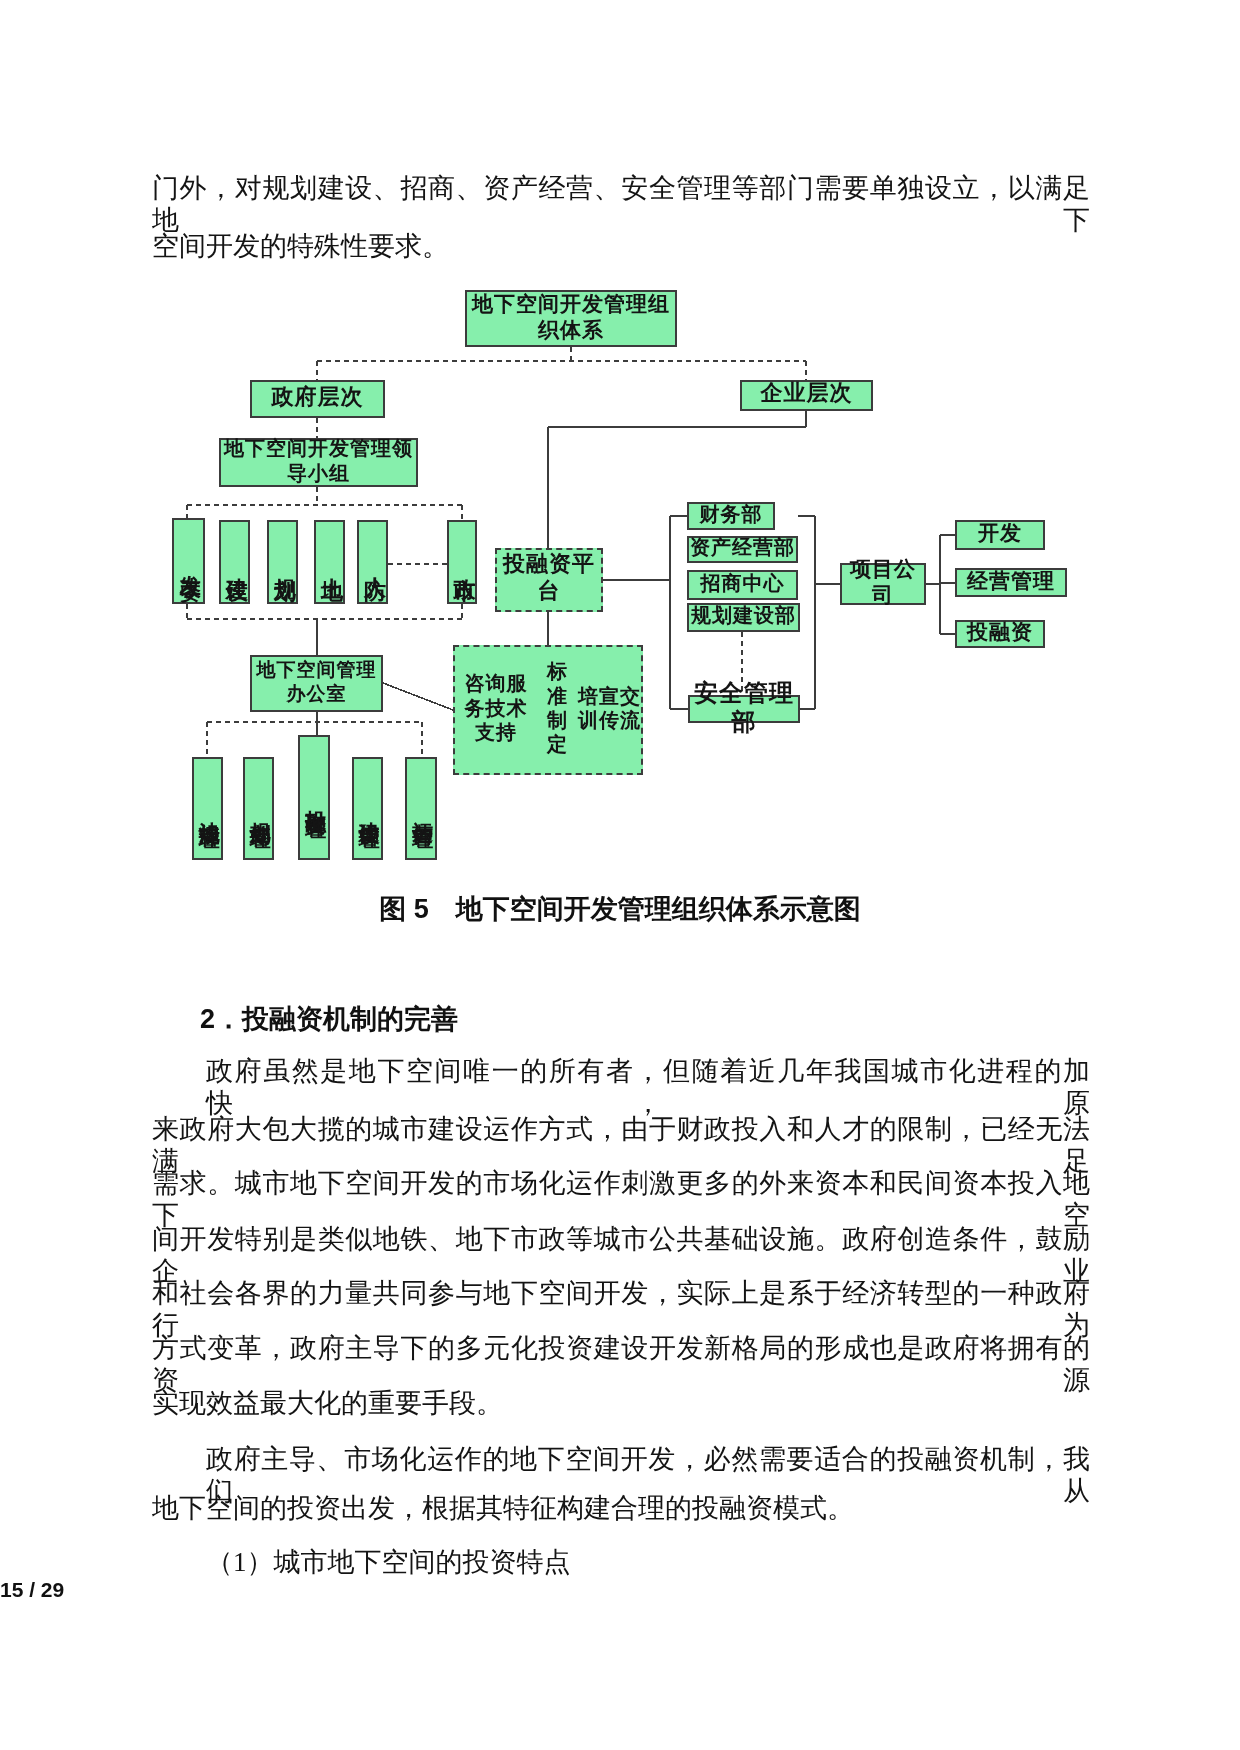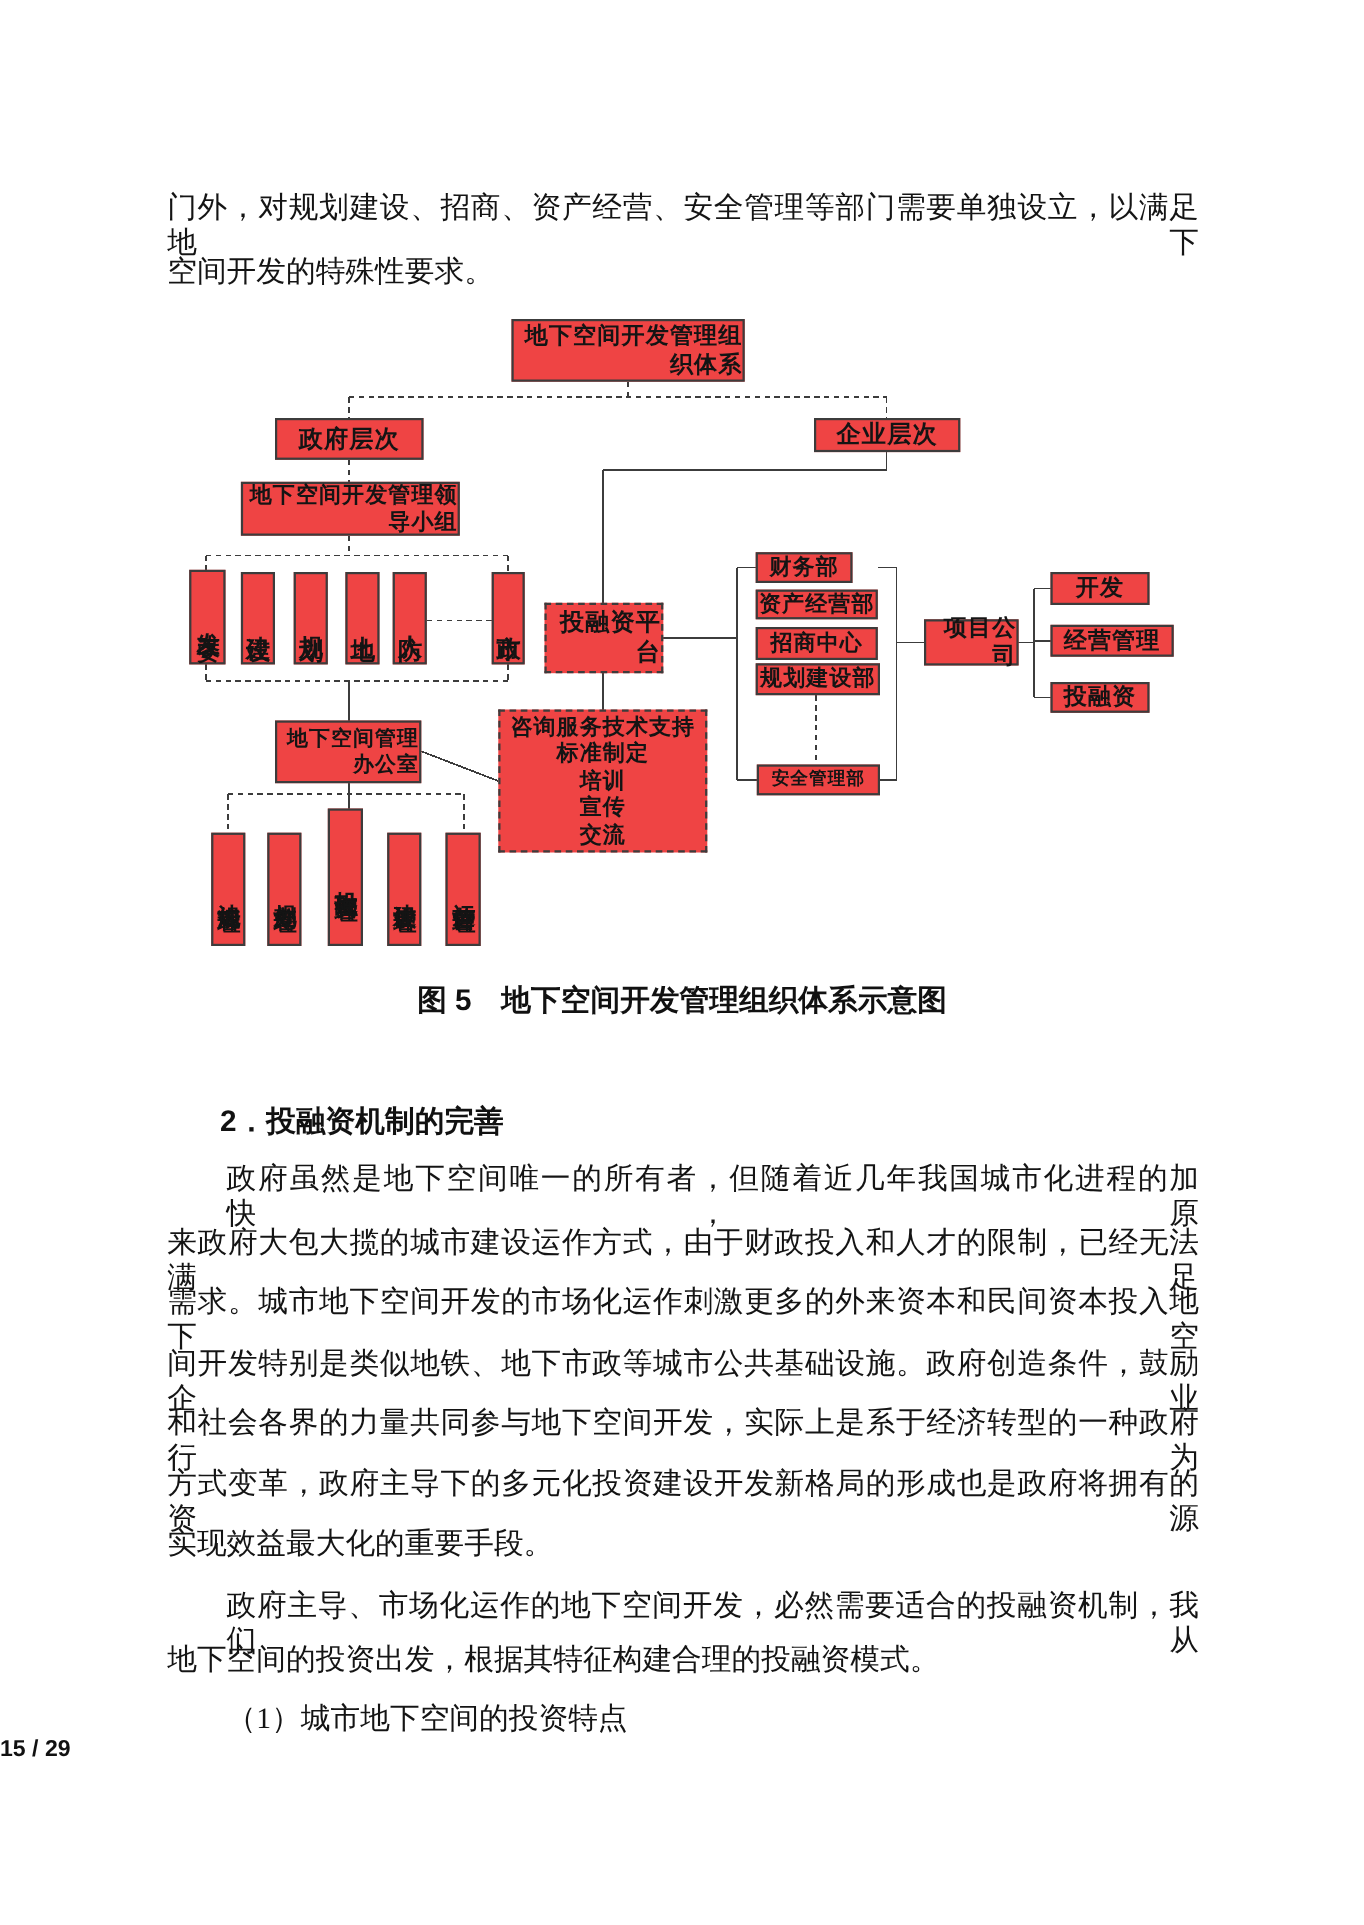--- a/index.html
+++ b/index.html
@@ -9,23 +9,23 @@
             font:27px/32px "Liberation Serif",serif;color:#141414;white-space:nowrap;}
   .fill{white-space:normal;text-align:justify;text-align-last:justify;}
   .indent{padding-left:54px;}
   .heading{position:absolute;left:200px;font:bold 27px/32px "Liberation Sans",sans-serif;color:#111;}
   .caption{position:absolute;left:0;width:1240px;text-align:center;
            font:bold 27px/32px "Liberation Sans",sans-serif;color:#111;}
   .footer{position:absolute;left:0;width:1240px;text-align:left;
           font:bold 21px/24px "Liberation Sans",sans-serif;color:#111;}
   .diagram{position:absolute;left:0;top:0;width:1240px;height:920px;}
   .wires{position:absolute;left:0;top:0;}
-  .box{position:absolute;box-sizing:border-box;border:2px solid #3c3c3c;background:#ef4444;
-       display:flex;align-items:center;justify-content:center;text-align:right;
-       font-family:Liberation Serif, serif;font-weight:bold;color:#141414;letter-spacing:1px;line-height:1.22;}
+  .box{position:absolute;box-sizing:border-box;border:2px solid #3c3c3c;background:#86efac;
+       display:flex;align-items:center;justify-content:center;text-align:center;
+       font-family:Liberation Mono, monospace;font-weight:bold;color:#141414;letter-spacing:1px;line-height:1.22;}
   .box.dashed{border-style:dashed;}
   .vbox{writing-mode:vertical-rl;text-orientation:upright;letter-spacing:2px;}
   .svc{display:block;}
 </style>
 </head>
 <body>
 
 <div class="page">
 
   <div class="bodyline fill" style="top:172px">门外，对规划建设、招商、资产经营、安全管理等部门需要单独设立，以满足地下</div>
@@ -93,33 +93,33 @@
     <div class="box" style="left:250px;top:655px;width:133px;height:57px;font-size:19px;">地下空间管理办公室</div>
 
     <div class="box vbox" style="left:192px;top:757px;width:31px;height:103px;font-size:21px;">法规管理</div>
     <div class="box vbox" style="left:243px;top:757px;width:31px;height:103px;font-size:21px;">规划管理</div>
     <div class="box vbox" style="left:298px;top:735px;width:32px;height:125px;font-size:21px;">投融资管理</div>
     <div class="box vbox" style="left:352px;top:757px;width:31px;height:103px;font-size:21px;">建设管理</div>
     <div class="box vbox" style="left:405px;top:757px;width:32px;height:103px;font-size:21px;">运营管理</div>
 
     <div class="box dashed" style="left:495px;top:548px;width:108px;height:64px;font-size:22px;">投融资平台</div>
 
-    <div class="box dashed" style="left:453px;top:645px;width:190px;height:130px;font-size:20px;flex-direction:column;">
+    <div class="box dashed" style="left:453px;top:645px;width:190px;height:130px;font-size:20px;flex-direction:row;">
       <span class="svc">咨询服务技术支持</span>
       <span class="svc">标准制定</span>
       <span class="svc">培训</span>
       <span class="svc">宣传</span>
       <span class="svc">交流</span>
     </div>
 
     <div class="box" style="left:687px;top:502px;width:88px;height:28px;font-size:20px;">财务部</div>
     <div class="box" style="left:687px;top:536px;width:111px;height:27px;font-size:20px;">资产经营部</div>
     <div class="box" style="left:687px;top:570px;width:111px;height:30px;font-size:20px;">招商中心</div>
     <div class="box" style="left:687px;top:603px;width:113px;height:29px;font-size:20px;">规划建设部</div>
-    <div class="box" style="left:688px;top:695px;width:112px;height:28px;font-size:16px;">安全管理部</div>
+    <div class="box" style="left:688px;top:695px;width:112px;height:28px;font-size:24px;">安全管理部</div>
 
     <div class="box" style="left:840px;top:563px;width:86px;height:42px;font-size:21px;">项目公司</div>
     <div class="box" style="left:955px;top:520px;width:90px;height:30px;font-size:21px;">开发</div>
     <div class="box" style="left:955px;top:568px;width:112px;height:29px;font-size:21px;">经营管理</div>
     <div class="box" style="left:955px;top:620px;width:90px;height:28px;font-size:21px;">投融资</div>
   </div>
 
   <div class="caption" style="top:893px">
     <span>图 5</span> <span>地下空间开发管理组织体系示意图</span>
   </div>

